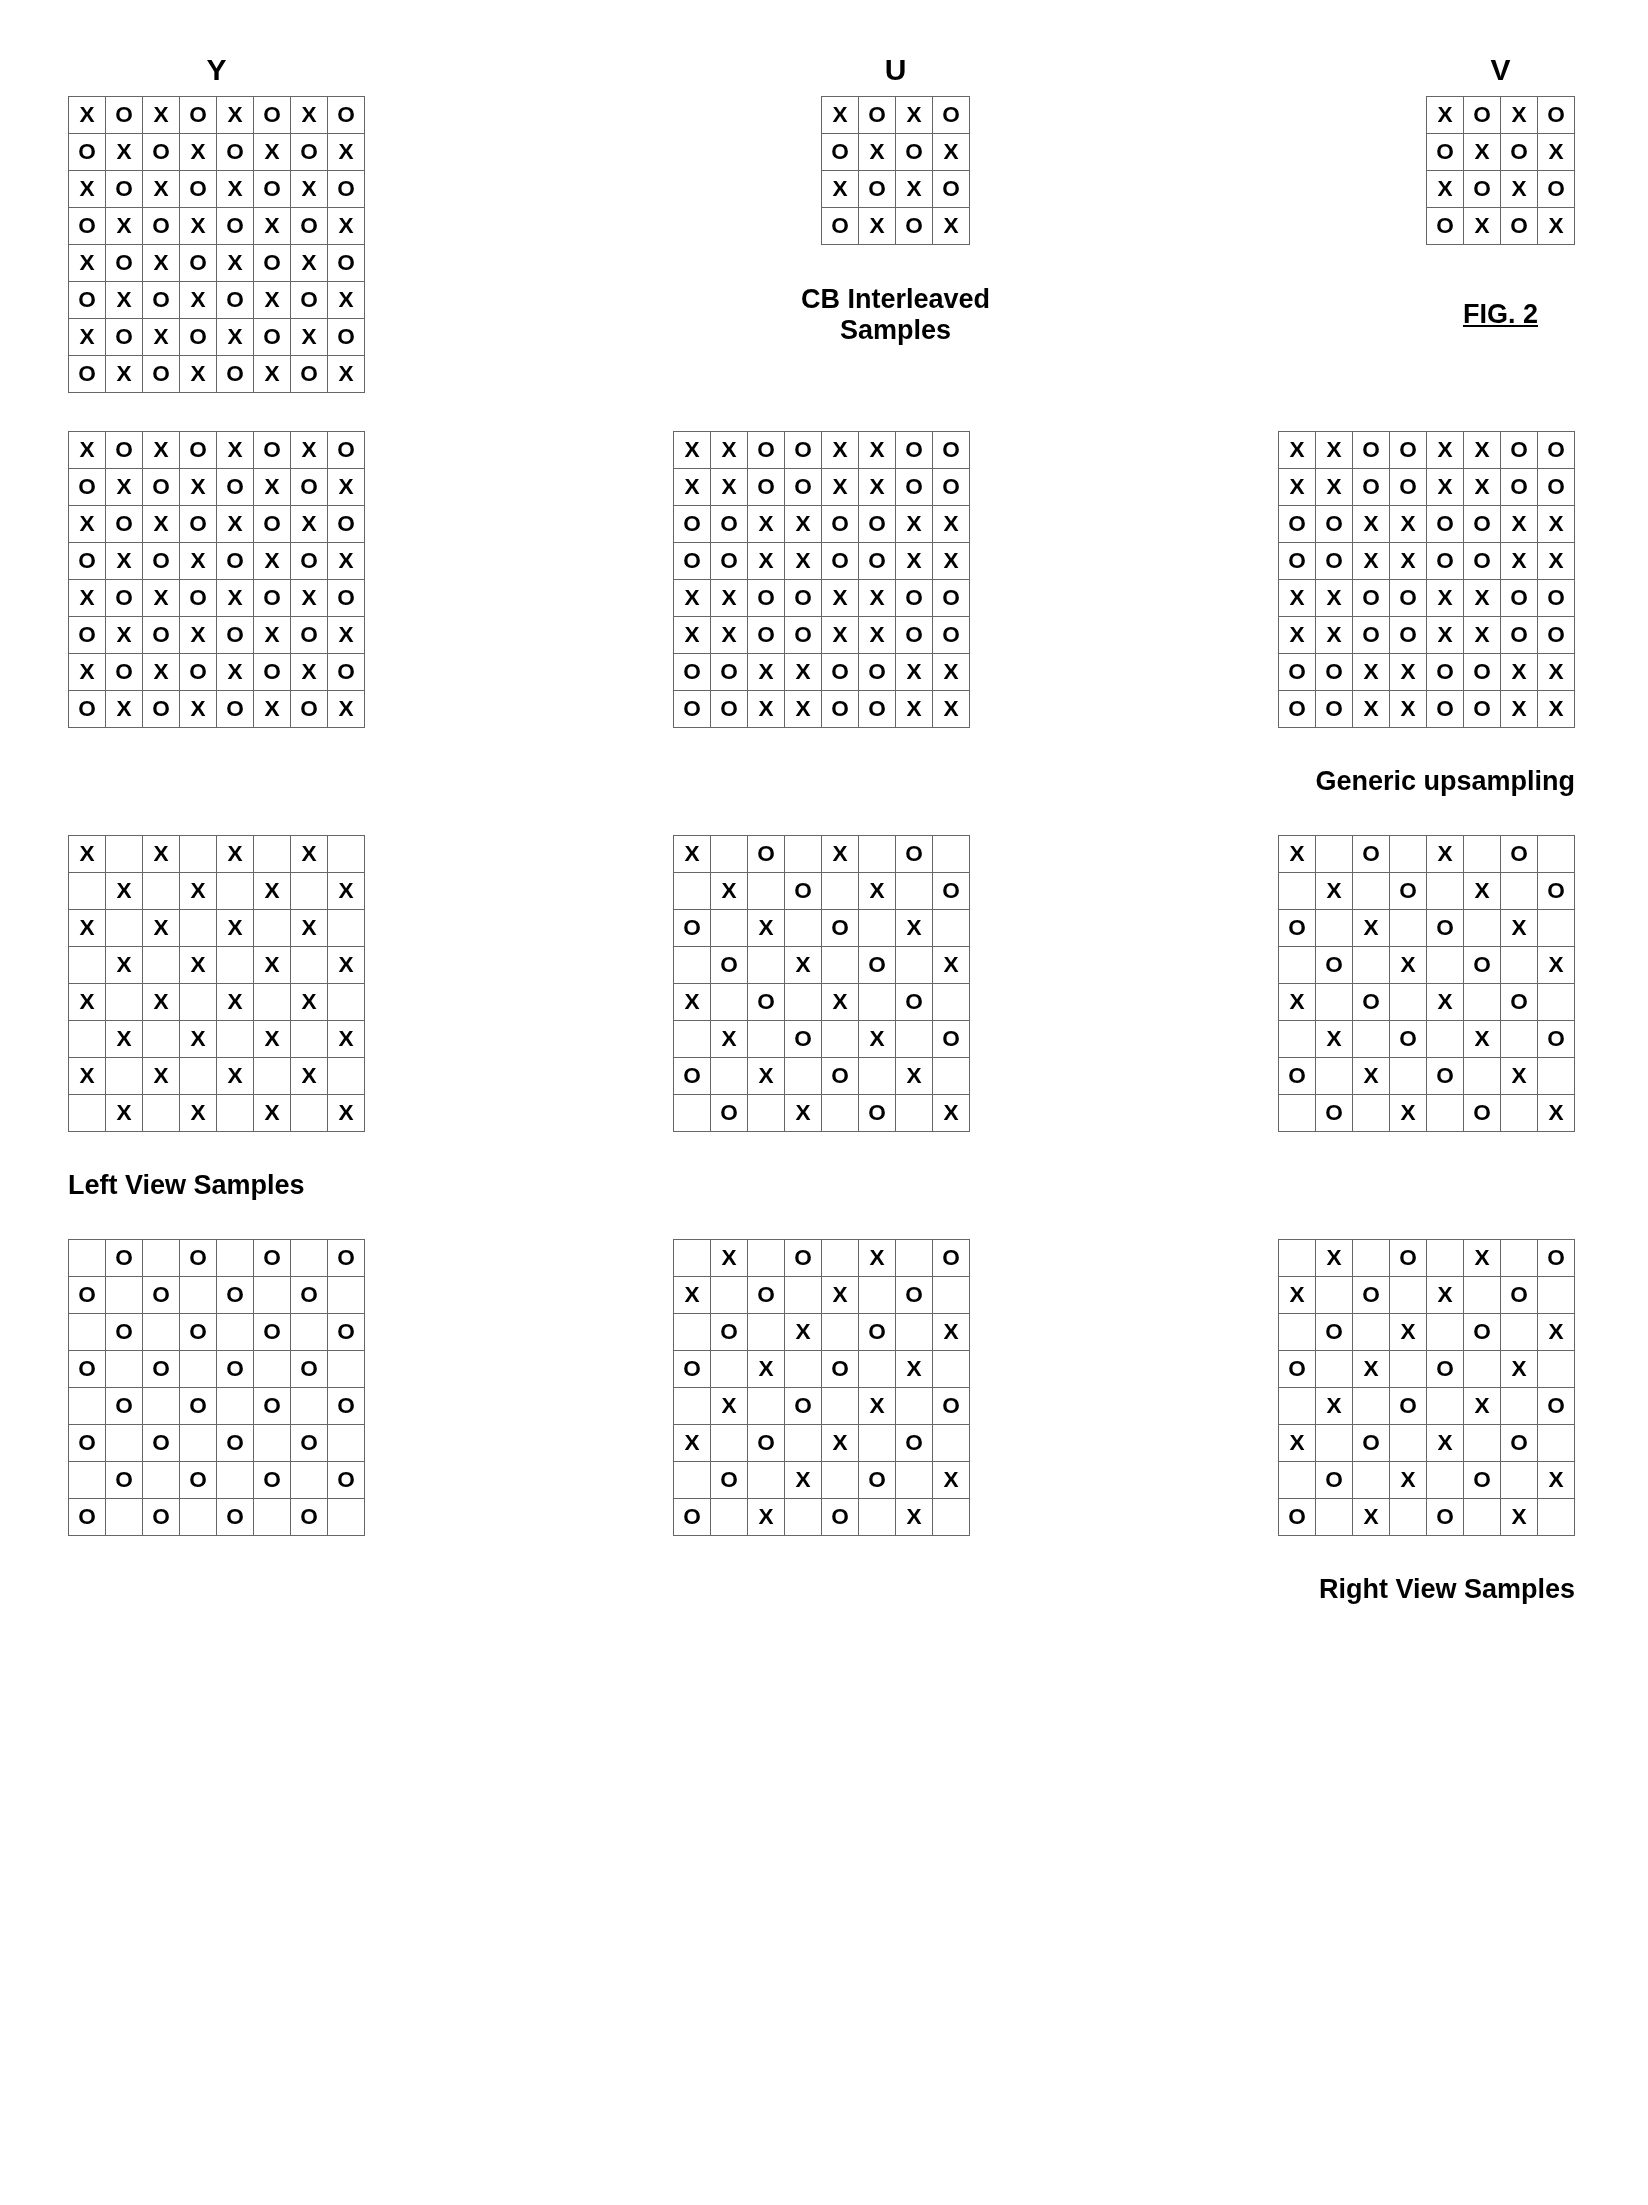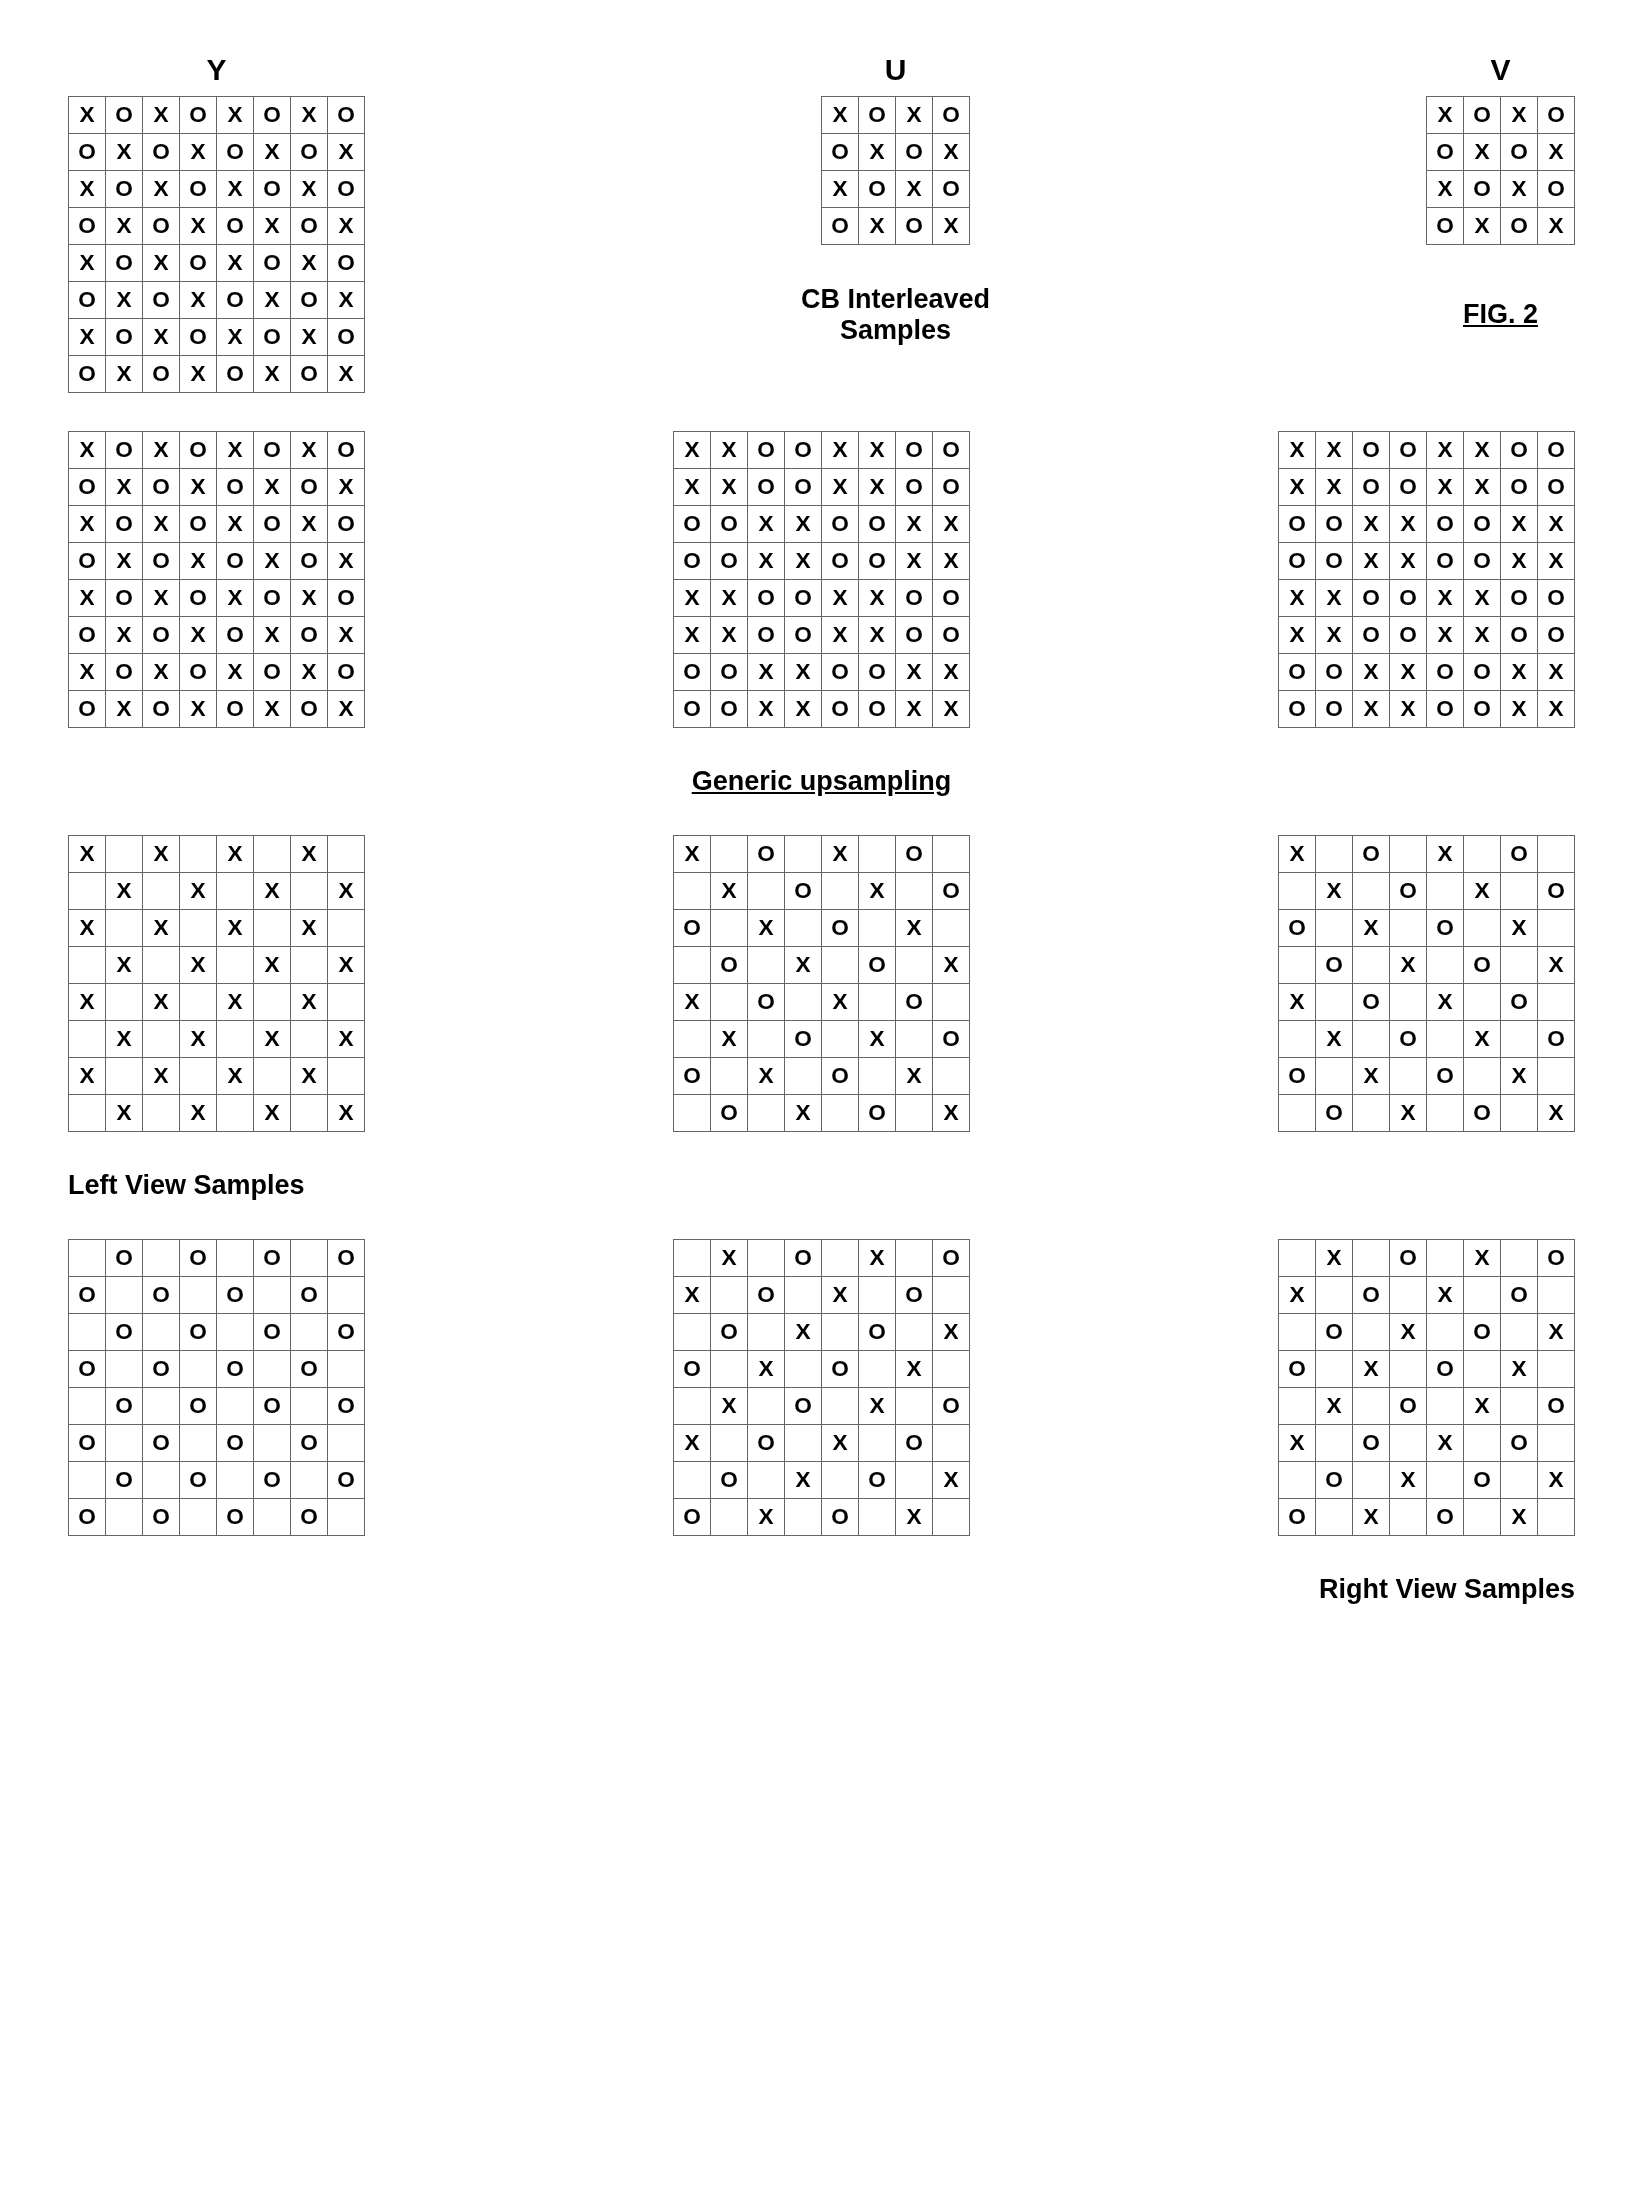--- a/index.html
+++ b/index.html
@@ -462,21 +462,21 @@
             <td>X</td>
             <td>X</td>
             <td>O</td>
             <td>O</td>
             <td>X</td>
             <td>X</td>
           </tr>
         </tbody>
       </table>
   </div>
-  <div class="caption" style="text-align:center;text-decoration:underline;">Generic upsampling</div>
+  <div class="caption" style="text-align:right;">Generic upsampling</div>
 
   <div class="row">
     <table class="grid">
         <tbody>
           <tr>
             <td>X</td>
             <td></td>
             <td>X</td>
             <td></td>
             <td>X</td>

